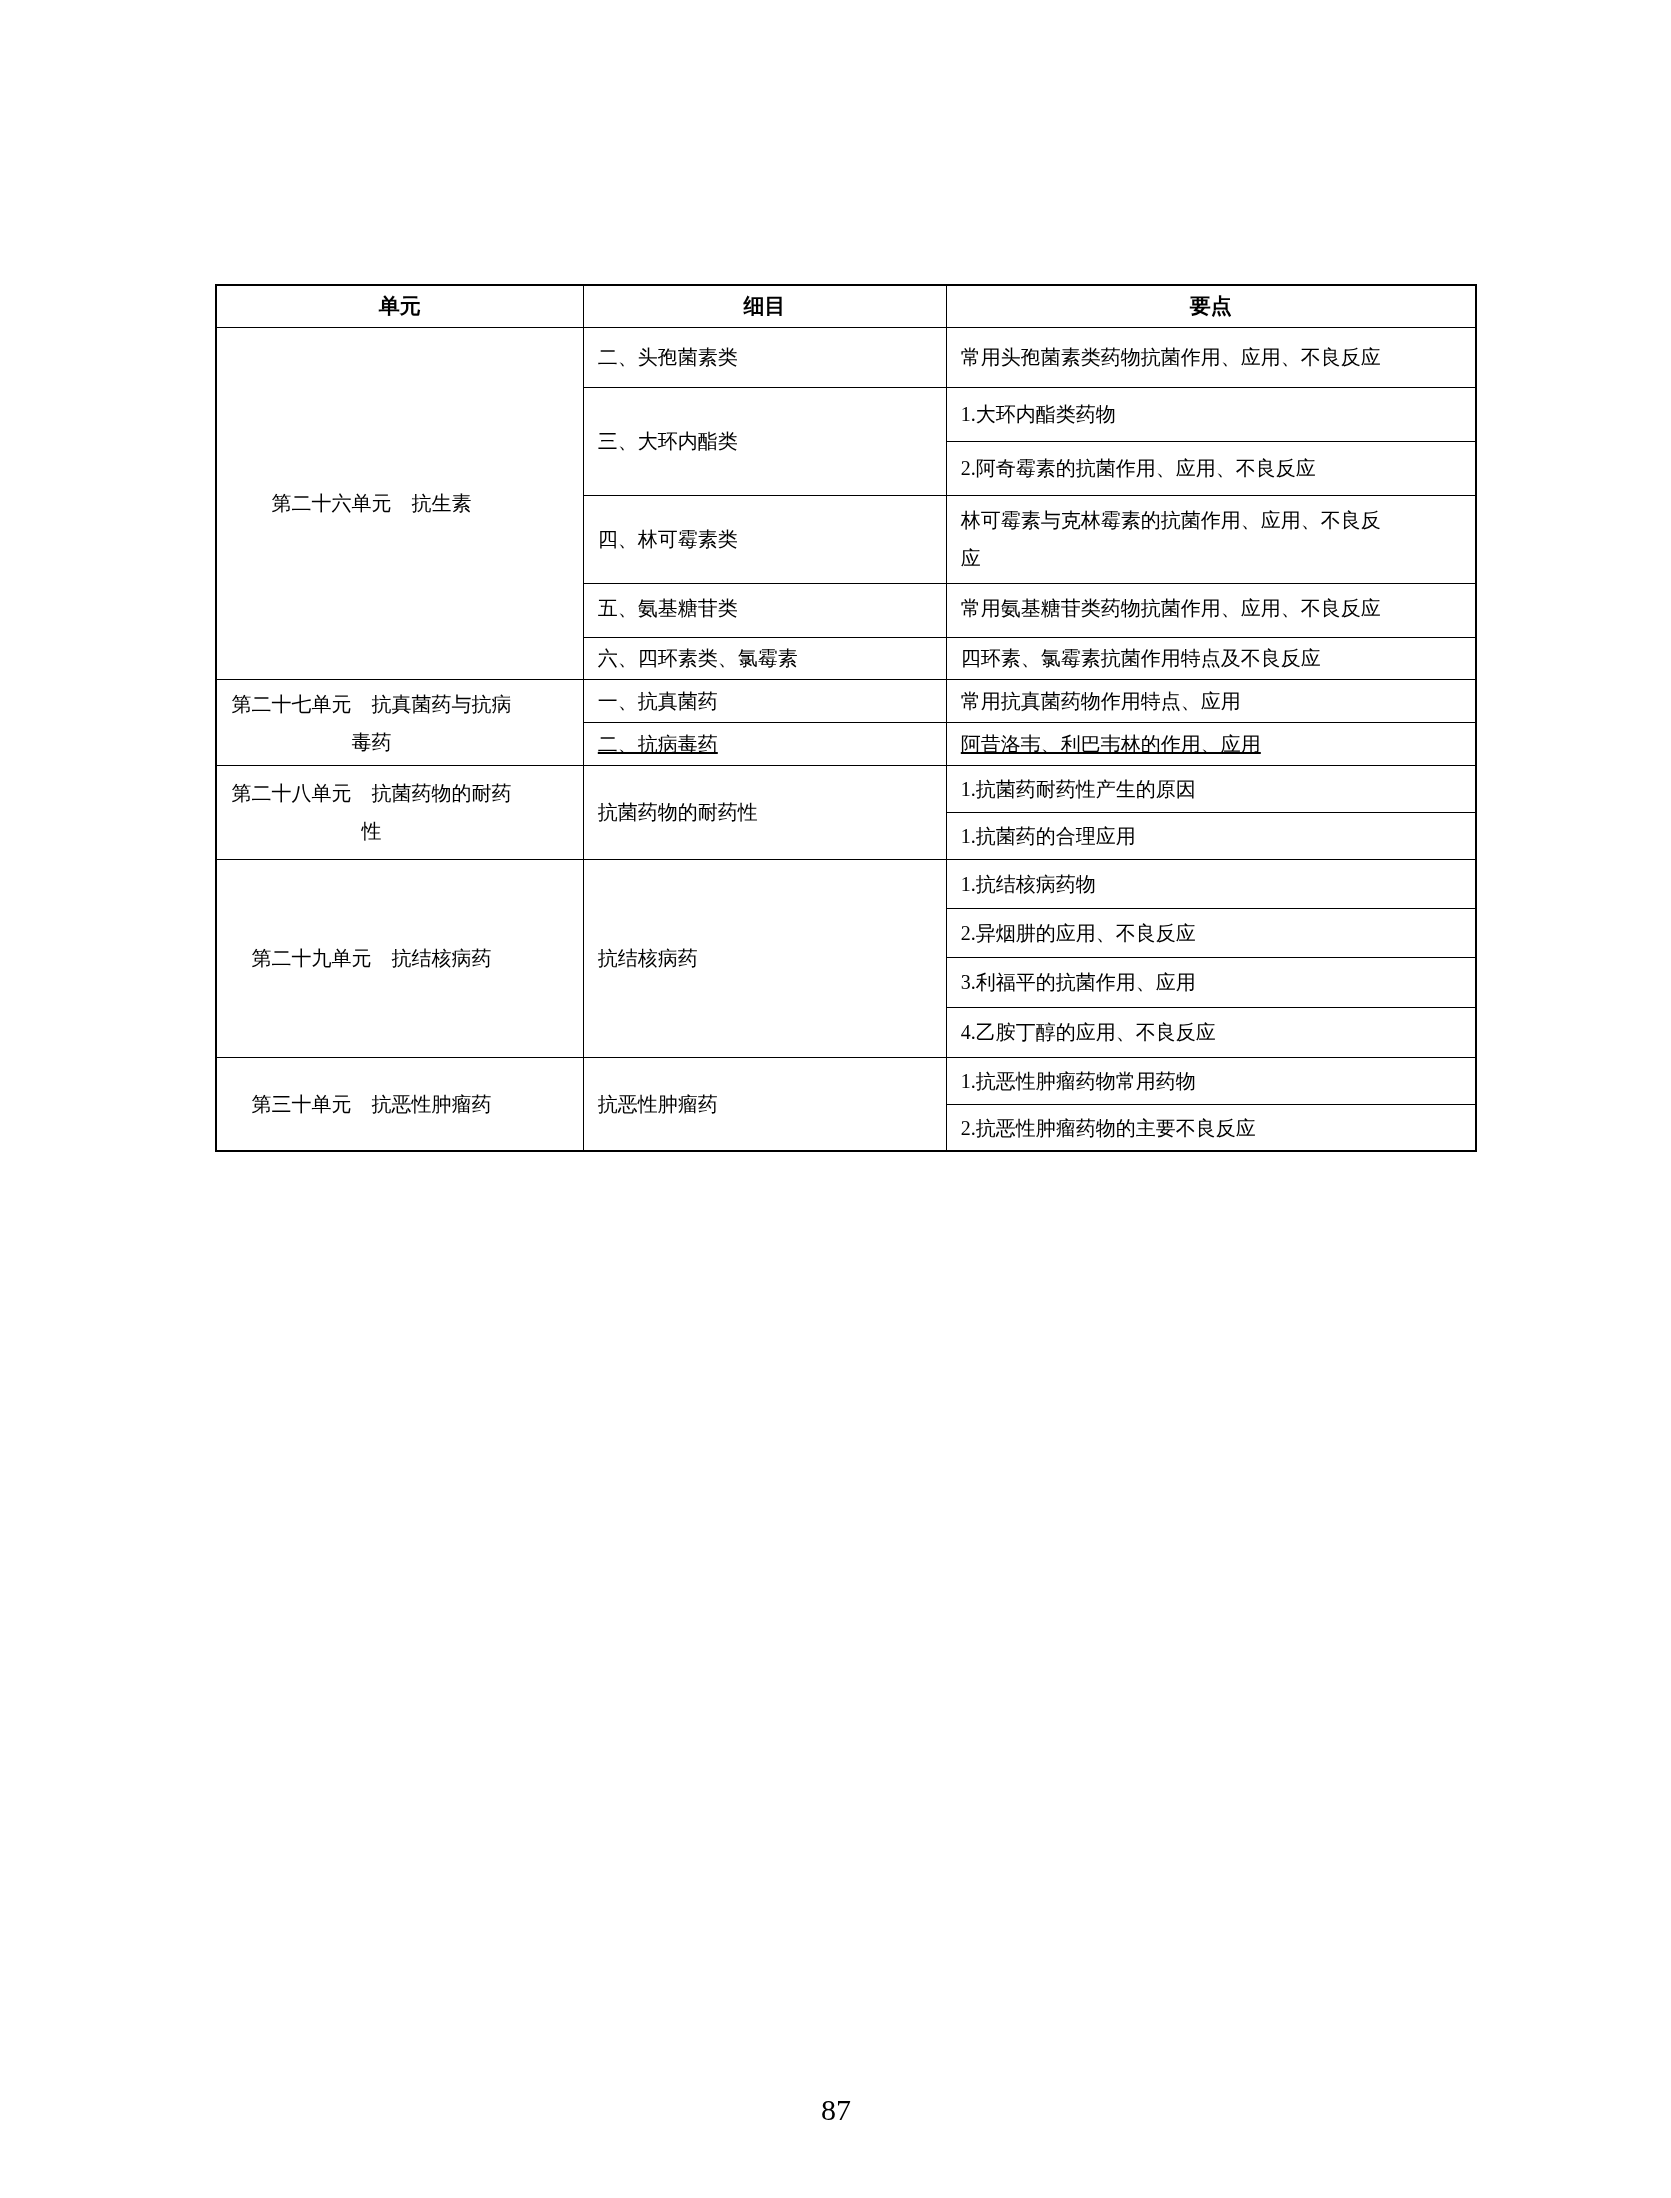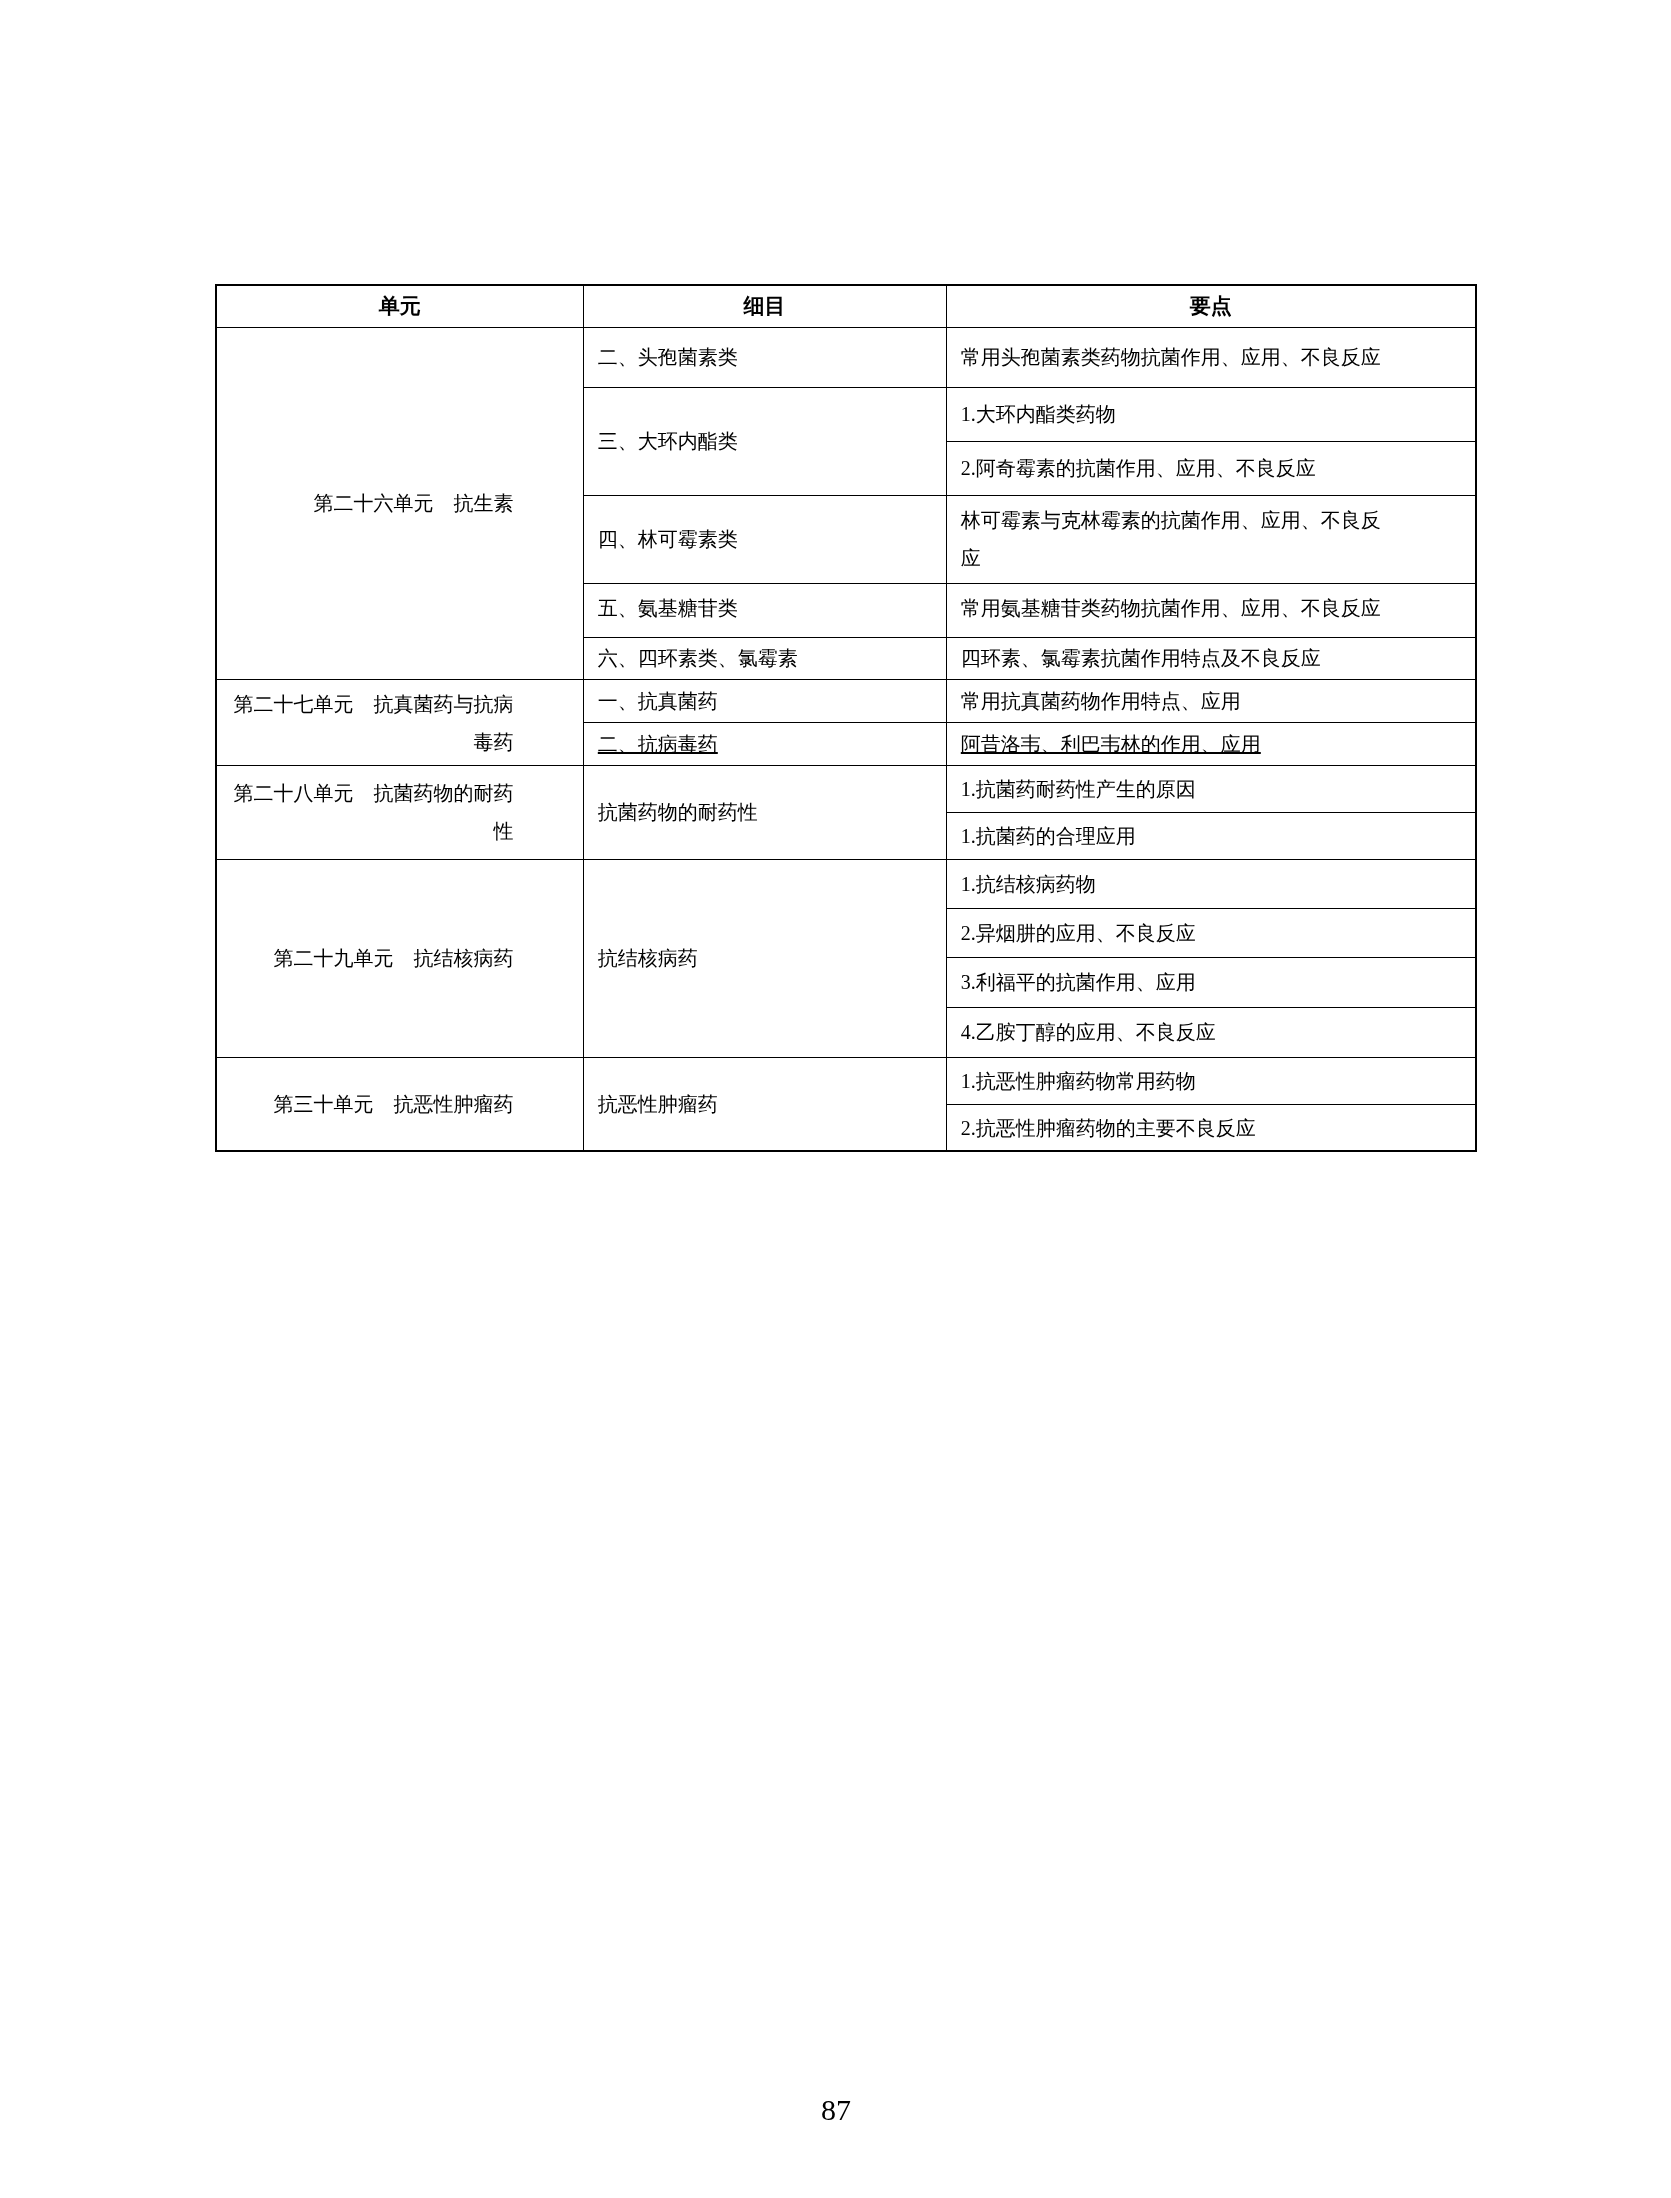--- a/index.html
+++ b/index.html
@@ -42,21 +42,21 @@
     border-left: 1.9px solid #000000;
     border-right: 1.9px solid #000000;
     vertical-align: middle;
     line-height: 38px;
     padding: 0;
   }
   tr.item-start > td { border-top: 1.9px solid #000000; }
   tr.section-start > td { border-top: 1.9px solid #000000; }
   td.unit-cell {
     padding: 1.9px 69px 1.9px 12.4px;
-    text-align: right;
+    text-align: center;
   }
   td.subitem-cell {
     padding: 1.9px 9.6px 1.9px 14.3px;
     text-align: left;
   }
   td.point-cell {
     padding: 1.9px 81px 1.9px 14.3px;
     text-align: left;
   }
   .page-number {

